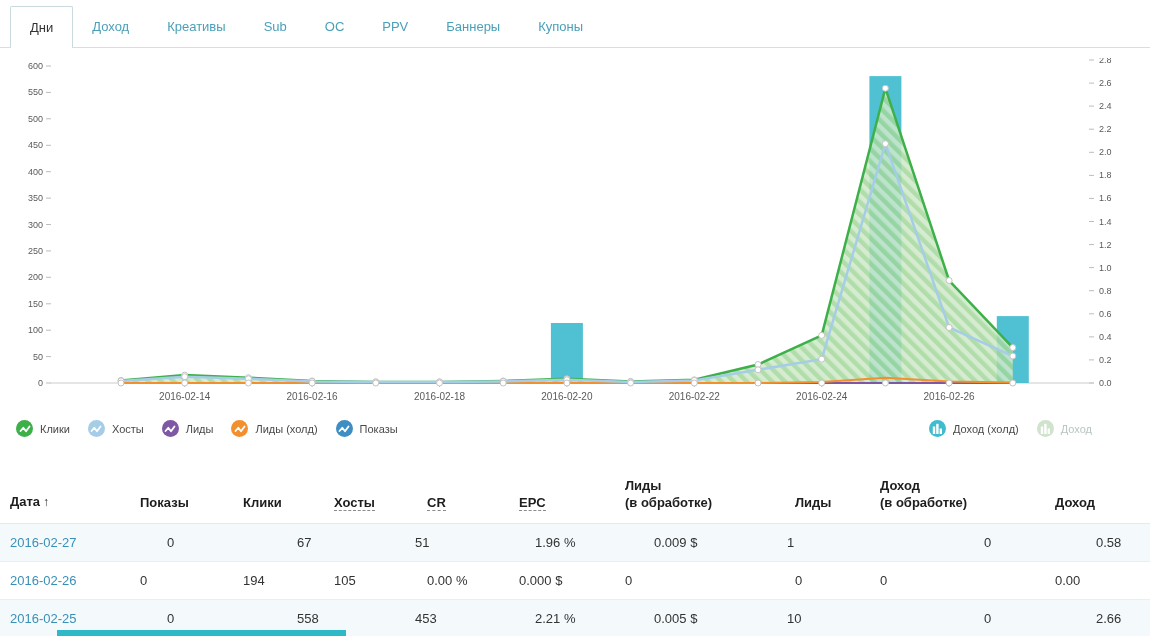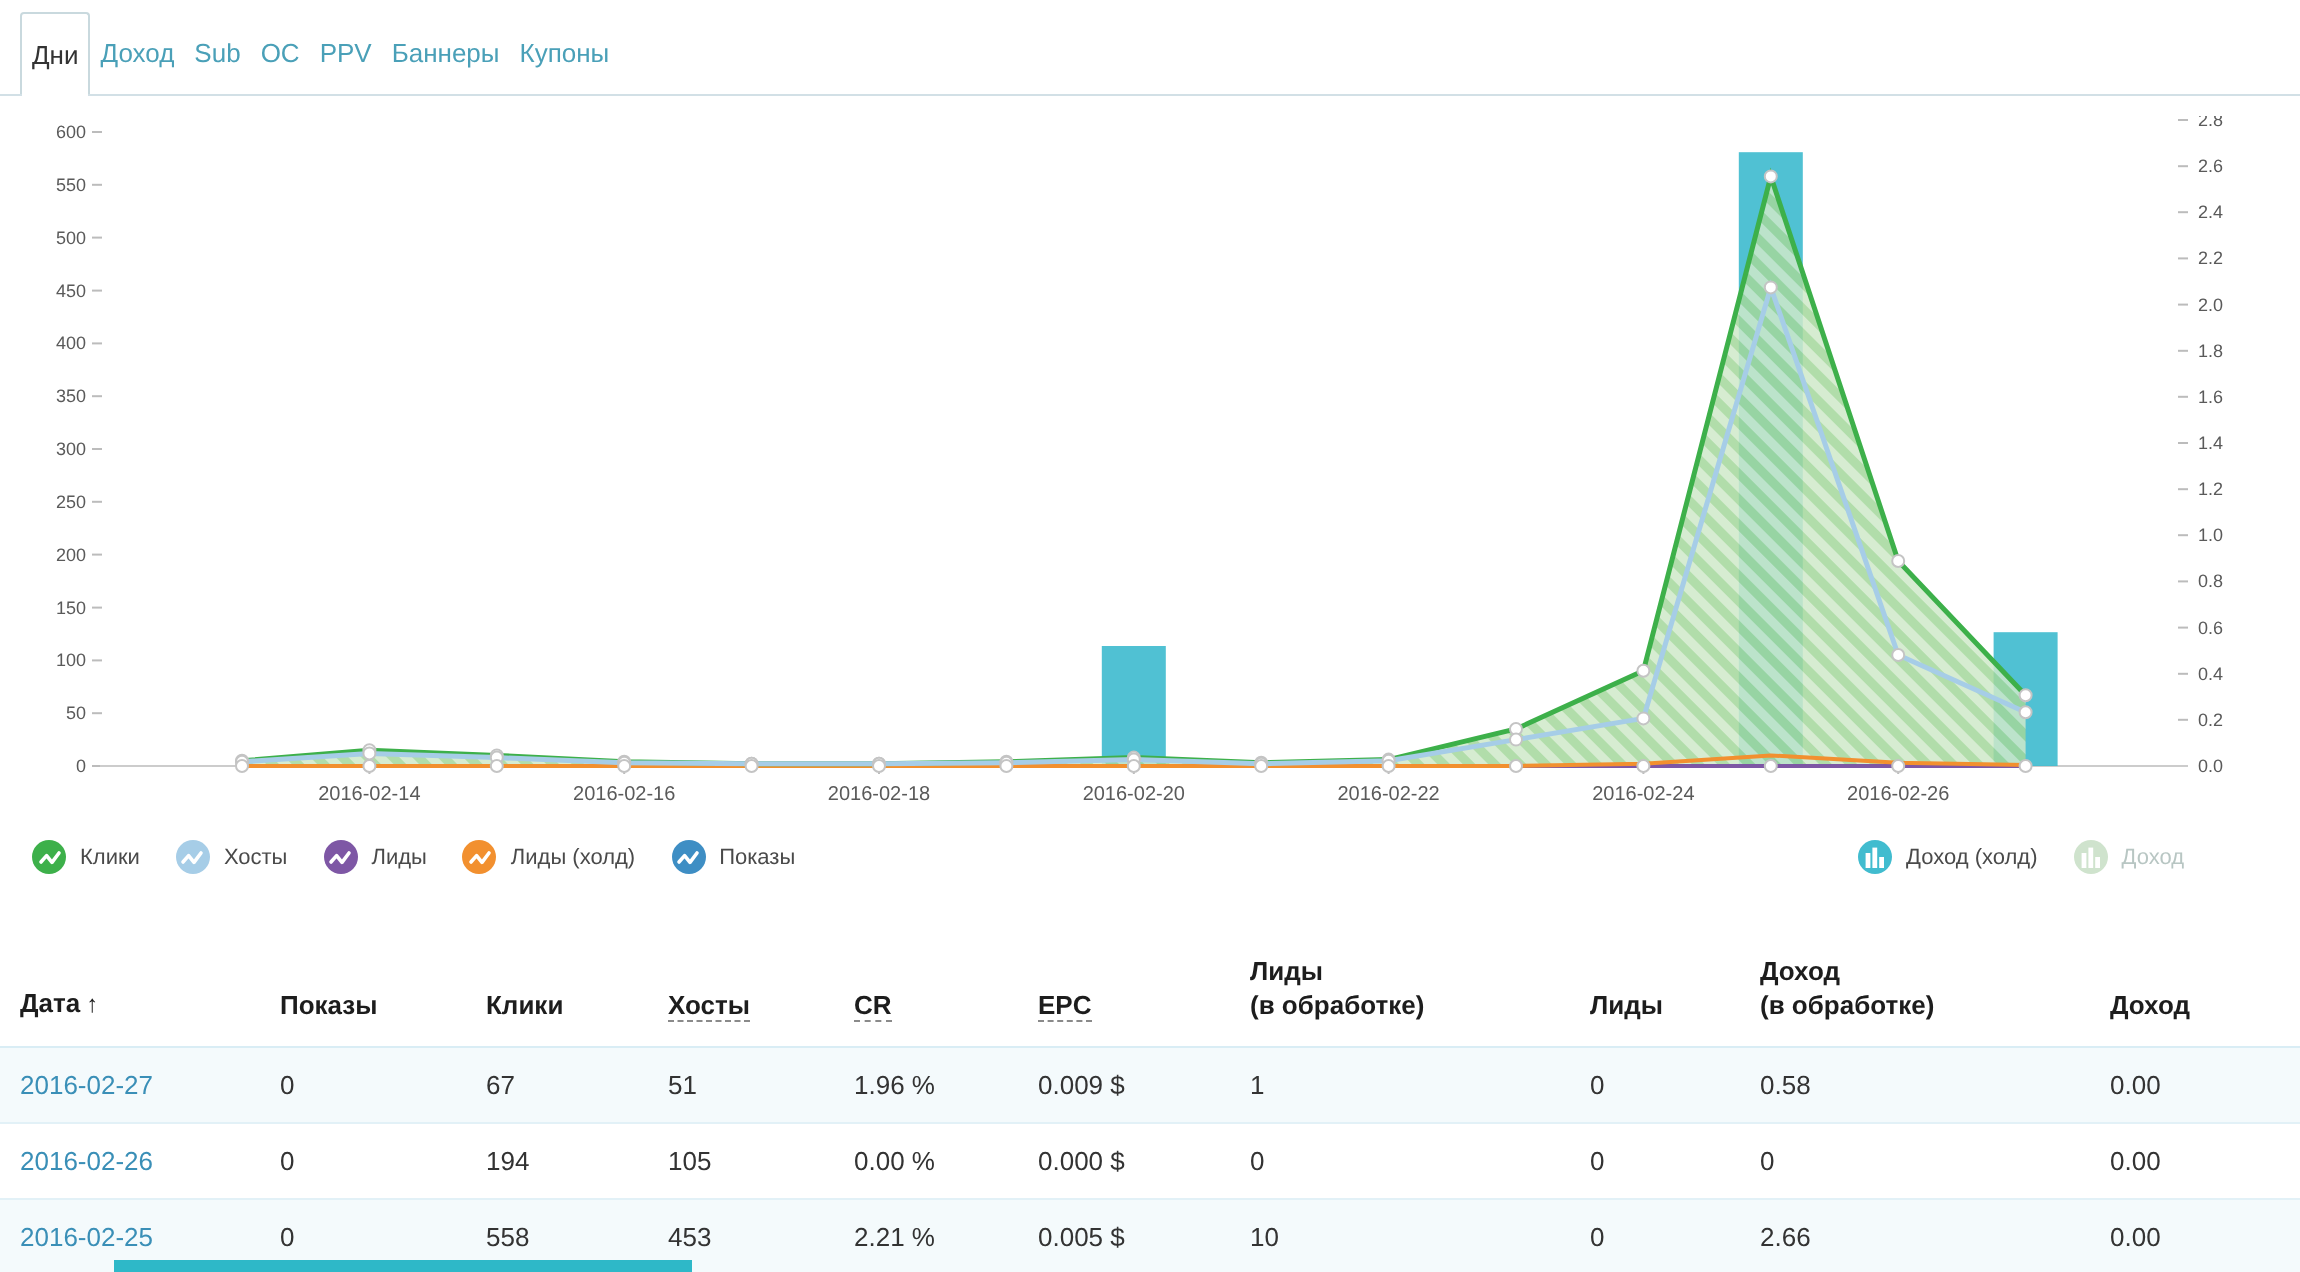--- a/index.html
+++ b/index.html
@@ -1,21 +1,21 @@
 <!DOCTYPE html>
 <html><head>
 <meta charset="utf-8">
 <style>
   * { margin:0; padding:0; box-sizing:border-box; }
   html, body { width:1150px; height:636px; }
   body { font-family:"Liberation Sans", sans-serif; background:#ffffff; position:relative; overflow:hidden; }
 
   
   .tab-bar { height:48px; display:flex; align-items:stretch; padding-left:10px; border-bottom:1px solid #d2e0e6; }
-  .tab { display:flex; align-items:center; padding:0 5px; margin-top:6px; font-size:13px; color:#4aa0b8; cursor:pointer; white-space:nowrap; background:#fff; }
+  .tab { display:flex; align-items:center; padding:0 19px; margin-top:6px; font-size:13px; color:#4aa0b8; cursor:pointer; white-space:nowrap; background:#fff; }
   .tab.active { border:1px solid #c9d9de; border-bottom:none; border-radius:2px 2px 0 0; color:#333; position:relative; }
   .tab.active::after { content:''; position:absolute; left:0; right:0; bottom:-1px; height:2px; background:#fff; }
 
   
   .chart-wrap { margin-top:10px; }
   .chart-wrap svg { display:block; }
   .chart-wrap text { font-family:"Liberation Sans", sans-serif; }
 
   
   .legend-row { display:flex; justify-content:space-between; padding:0 58px 0 16px; margin-top:14px; }
@@ -25,31 +25,32 @@
   .legend-item.disabled { color:#b8c6c3; }
 
   
   .stats-table { margin-top:40px; }
   .t-row { display:grid; grid-template-columns:130px 103px 91px 93px 92px 106px 170px 85px 175px 1fr; padding-left:10px; }
   .t-head { align-items:end; padding-bottom:12px; font-size:13px; font-weight:bold; color:#1d1d1d; border-bottom:1px solid #d9edf5; }
   .t-hcell { line-height:17px; cursor:pointer; }
   .dashed { border-bottom:1px dashed #8a8a8a; }
   .sort-arrow { margin-left:3px; font-size:12px; }
   .t-body .t-row { height:38px; align-items:center; font-size:13px; color:#333; border-bottom:1px solid #e2f1f7; }
-  .t-row.alt { background:#f4fafc; }
+  .t-row.alt { background:#f4fafc;gap:27px; }
   .date-link { color:#3a8fb7; cursor:pointer; }
 
   .partial-bar { position:absolute; left:57px; bottom:0; width:289px; height:6px; }
 </style>
 </head>
 <body>
 
 <div class="tab-bar">
     <div class="tab active">Дни</div>
     <div class="tab">Доход</div>
+    <div class="tab">Креативы</div>
     <div class="tab">Sub</div>
     <div class="tab">ОС</div>
     <div class="tab">PPV</div>
     <div class="tab">Баннеры</div>
     <div class="tab">Купоны</div>
   </div>
 
 <div class="chart-wrap">
     <svg width="1150" height="348" viewBox="0 0 1150 348" xmlns="http://www.w3.org/2000/svg">
       <defs>

